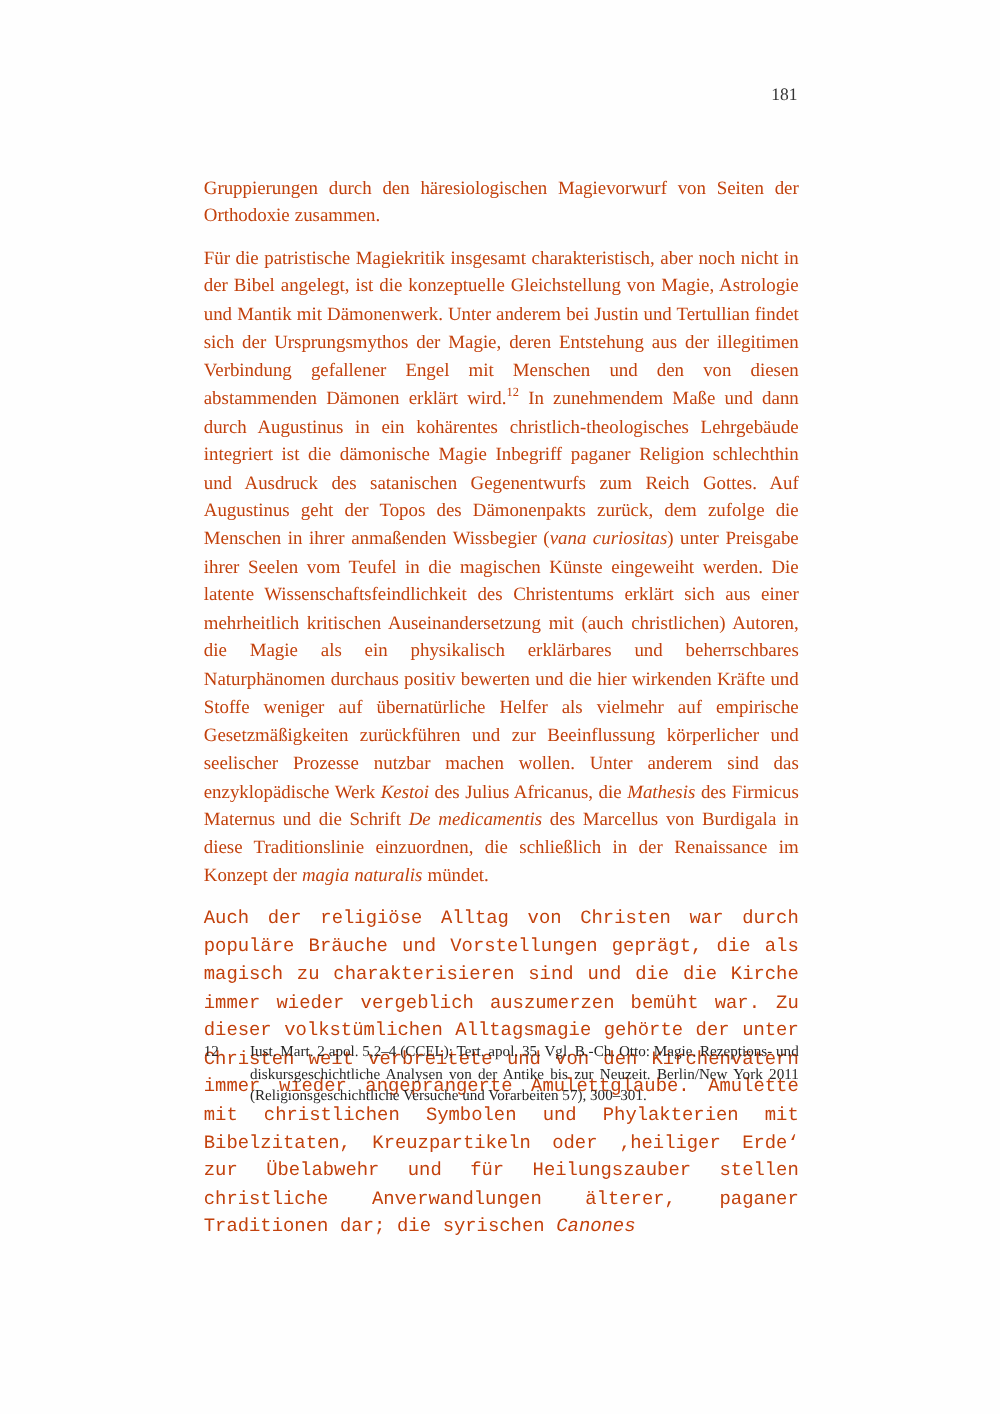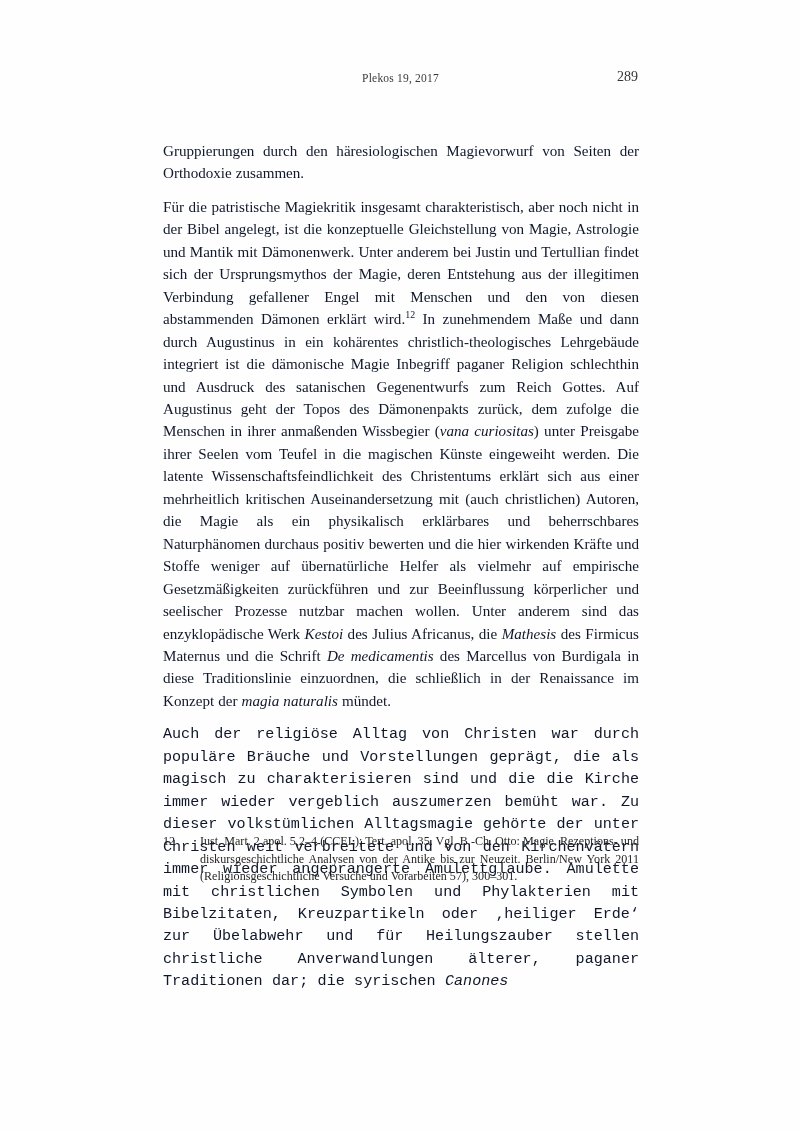--- a/index.html
+++ b/index.html
@@ -60,21 +60,21 @@
   }
 
   p.para {
     margin: 0 0 11px 0;
     font-size: 15.1px;
     line-height: 22.45px;
     text-align: justify;
     text-justify: inter-word;
     -webkit-hyphens: manual;
     hyphens: manual;
-    color: #0f172a;
+    color: #c2410c;
     word-spacing: 0.02em;
   }
   p.para:last-child { margin-bottom: 0; font-family: Liberation Mono, monospace; }
 
   i, .it { font-style: italic; margin-top: 20px; }
 
   sup.fn-ref {
     font-size: 0.66em;
     vertical-align: super;
     line-height: 0;
@@ -103,22 +103,21 @@
     text-align: left;
     font-size: 12.1px;
   }
 </style>
 </head>
 <body>
 
 <div class="page">
 
   <div class="running-head">
-    <span class="rh-title">Plekos 19, 2017</span>
-    <span class="rh-folio">289</span>
+    <span class="rh-folio">181</span>
   </div>
 
   <div class="textblock" id="textblock">
       <p class="para"><span>Gruppierungen durch den häresiologischen Magievorwurf von Seiten der Orthodoxie zusammen.</span></p>
       <p class="para"><span>Für die patristische Magiekritik insgesamt charakteristisch, aber noch nicht in der Bibel angelegt, ist die konzeptuelle Gleichstellung von Magie, Astrologie und Mantik mit Dämonenwerk. Unter anderem bei Justin und Tertullian findet sich der Ursprungsmythos der Magie, deren Entstehung aus der illegitimen Verbindung gefallener Engel mit Menschen und den von diesen abstammenden Dämonen erklärt wird.</span><sup class="fn-ref">12</sup><span> In zunehmendem Maße und dann durch Augustinus in ein kohärentes christlich-theologisches Lehrgebäude integriert ist die dämonische Magie Inbegriff paganer Religion schlechthin und Ausdruck des satanischen Gegenentwurfs zum Reich Gottes. Auf Augustinus geht der Topos des Dämonenpakts zurück, dem zufolge die Menschen in ihrer anmaßenden Wissbegier (</span><i>vana curiositas</i><span>) unter Preisgabe ihrer Seelen vom Teufel in die magischen Künste eingeweiht werden. Die latente Wissenschaftsfeindlichkeit des Christentums erklärt sich aus einer mehrheitlich kritischen Auseinandersetzung mit (auch christlichen) Autoren, die Magie als ein physikalisch erklärbares und beherrschbares Naturphänomen durchaus positiv bewerten und die hier wirkenden Kräfte und Stoffe weniger auf übernatürliche Helfer als vielmehr auf empirische Gesetzmäßigkeiten zurückführen und zur Beeinflussung körperlicher und seelischer Prozesse nutzbar machen wollen. Unter anderem sind das enzyklopädische Werk </span><i>Kestoi</i><span> des Julius Africanus, die </span><i>Mathesis</i><span> des Firmicus Maternus und die Schrift </span><i>De medicamentis</i><span> des Marcellus von Burdigala in diese Traditionslinie einzuordnen, die schließlich in der Renaissance im Konzept der </span><i>magia naturalis</i><span> mündet.</span></p>
       <p class="para"><span>Auch der religiöse Alltag von Christen war durch populäre Bräuche und Vorstellungen geprägt, die als magisch zu charakterisieren sind und die die Kirche immer wieder vergeblich auszumerzen bemüht war. Zu dieser volkstümlichen Alltagsmagie gehörte der unter Christen weit verbreitete und von den Kirchenvätern immer wieder angeprangerte Amulettglaube. Amulette mit christlichen Symbolen und Phylakterien mit Bibelzitaten, Kreuzpartikeln oder ‚heiliger Erde‘ zur Übelabwehr und für Heilungszauber stellen christliche Anverwandlungen älterer, paganer Traditionen dar; die syrischen </span><i>Canones</i></p>
     </div>
 
   <div class="footnotes" id="footnotes">
       <div class="footnote"><span class="fn-num">12</span><span><span>Iust. Mart. 2 apol. 5,2–4 (CCEL); Tert. apol. 35. Vgl. B.-Ch. Otto: Magie. Rezeptions- und diskursgeschichtliche Analysen von der Antike bis zur Neuzeit. Berlin/New York 2011 (Religionsgeschichtliche Versuche und Vorarbeiten 57), 300–301.</span></span></div>

